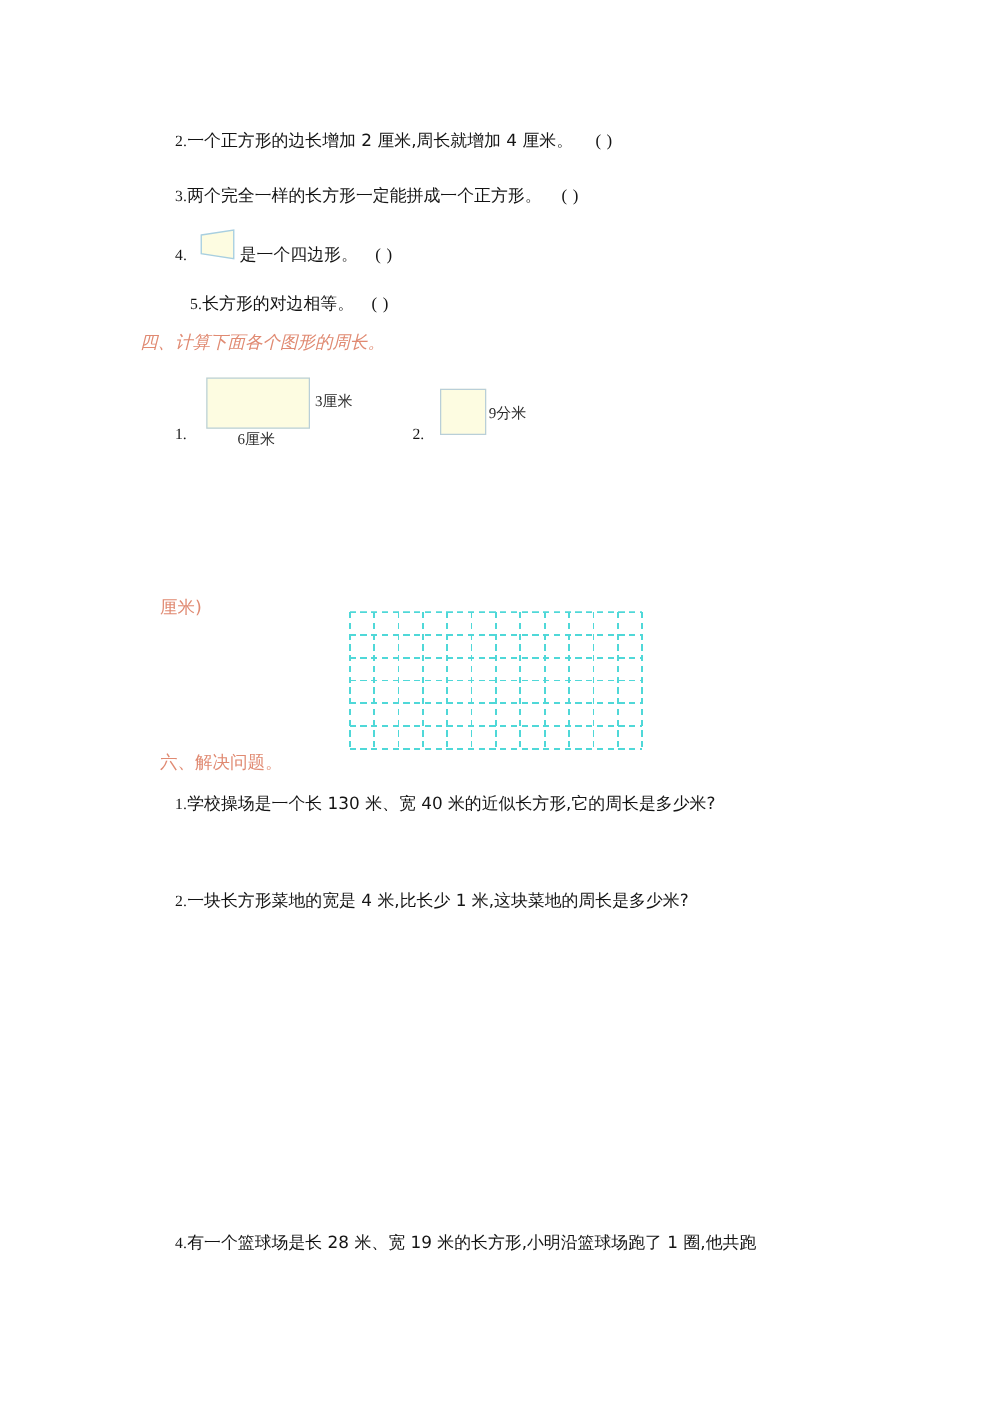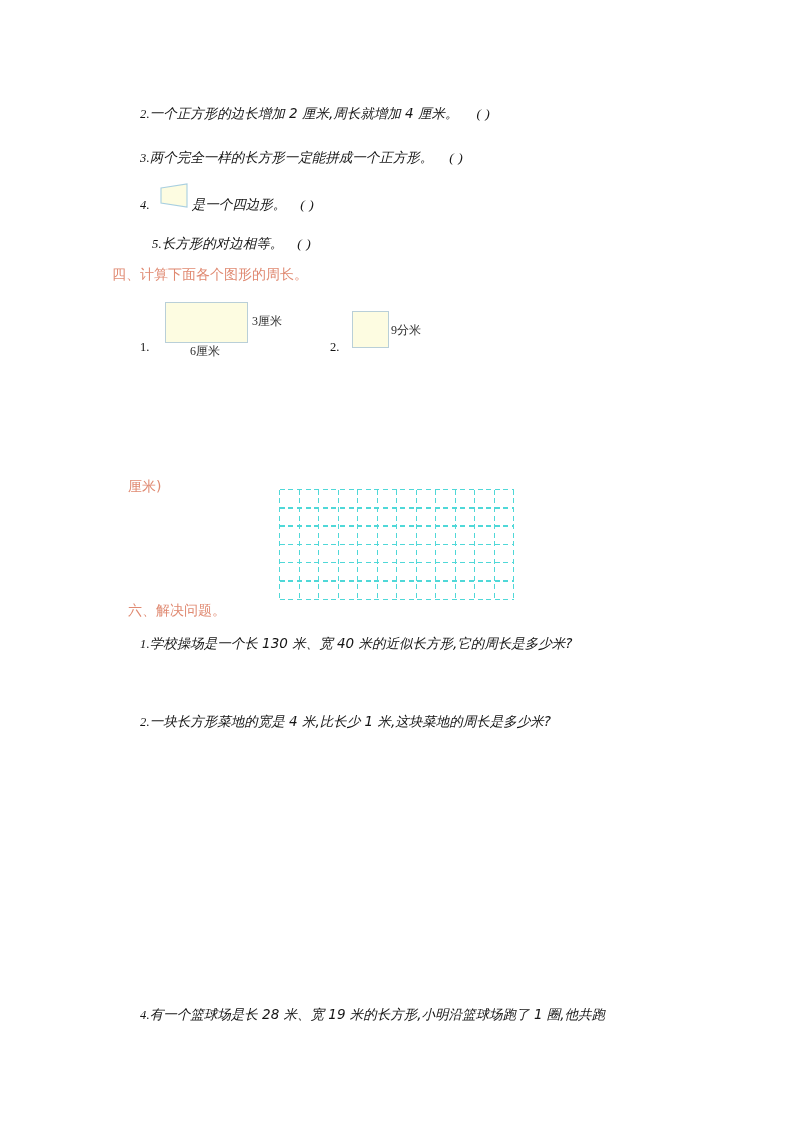--- a/index.html
+++ b/index.html
@@ -22,21 +22,20 @@
   }
 
   
   .q-line {
     position: absolute;
     font-size: 13.5px;
     line-height: 18px;
     color: #141414;
     white-space: nowrap;
     font-family: "Liberation Serif", "DejaVu Serif", serif;
-    font-style: italic;
   }
   .q-num {
     font-family: "Liberation Serif", "DejaVu Serif", serif;
     font-size: 12.5px;
     letter-spacing: 0.2px;
   }
   .cjk {
     font-family: "DejaVu Sans", "Liberation Sans", sans-serif;
     font-size: 13.5px;
   }
@@ -108,21 +107,21 @@
   <div class="quad-fig" style="left:159px; top:183px;">
     <svg width="40" height="26" viewBox="0 0 40 26">
       <polygon points="2,5 28,1 28,24 2,20" fill="#fdfce1" stroke="#a8cfe0" stroke-width="1.1"></polygon>
     </svg>
   </div>
 
   <div class="q-line" style="left:140px; top:234px;margin-left:12px;">
     <span class="q-num">5.</span><span class="cjk">长方形的对边相等。</span><span class="paren" style="margin-left:14px;">(      )</span>
   </div>
 
-  <div class="section-heading" style="left:112px; top:264px;">四、计算下面各个图形的周长。</div>
+  <div class="section-heading" style="left:112px; top:264px;font-style:italic;">四、计算下面各个图形的周长。</div>
 
   <div class="shape-index" style="left:140px; top:340px;">1.</div>
   <div class="shape-rect" style="left:165px; top:302px; width:83px; height:41px;"></div>
   <div class="shape-label" style="left:252px; top:313px;">3厘米</div>
   <div class="shape-label" style="left:190px; top:343px;">6厘米</div>
 
   <div class="shape-index" style="left:330px; top:340px;">2.</div>
   <div class="shape-rect" style="left:352px; top:311px; width:37px; height:37px;"></div>
   <div class="shape-label" style="left:391px; top:322px;">9分米</div>
 
@@ -160,17 +159,17 @@
 
   <div class="q-line" style="left:140px; top:634px;">
     <span class="q-num">1.</span><span class="cjk">学校操场是一个长 130 米、宽 40 米的近似长方形,它的周长是多少米?</span>
   </div>
 
   <div class="q-line" style="left:140px; top:712px;">
     <span class="q-num">2.</span><span class="cjk">一块长方形菜地的宽是 4 米,比长少 1 米,这块菜地的周长是多少米?</span>
   </div>
 
 
-  <div class="q-line" style="left:140px; top:985px;margin-top:20px;">
+  <div class="q-line" style="left:140px; top:985px;">
     <span class="q-num">4.</span><span class="cjk">有一个篮球场是长 28 米、宽 19 米的长方形,小明沿篮球场跑了 1 圈,他共跑</span>
   </div>
 
 </div>
 
 </body></html>

